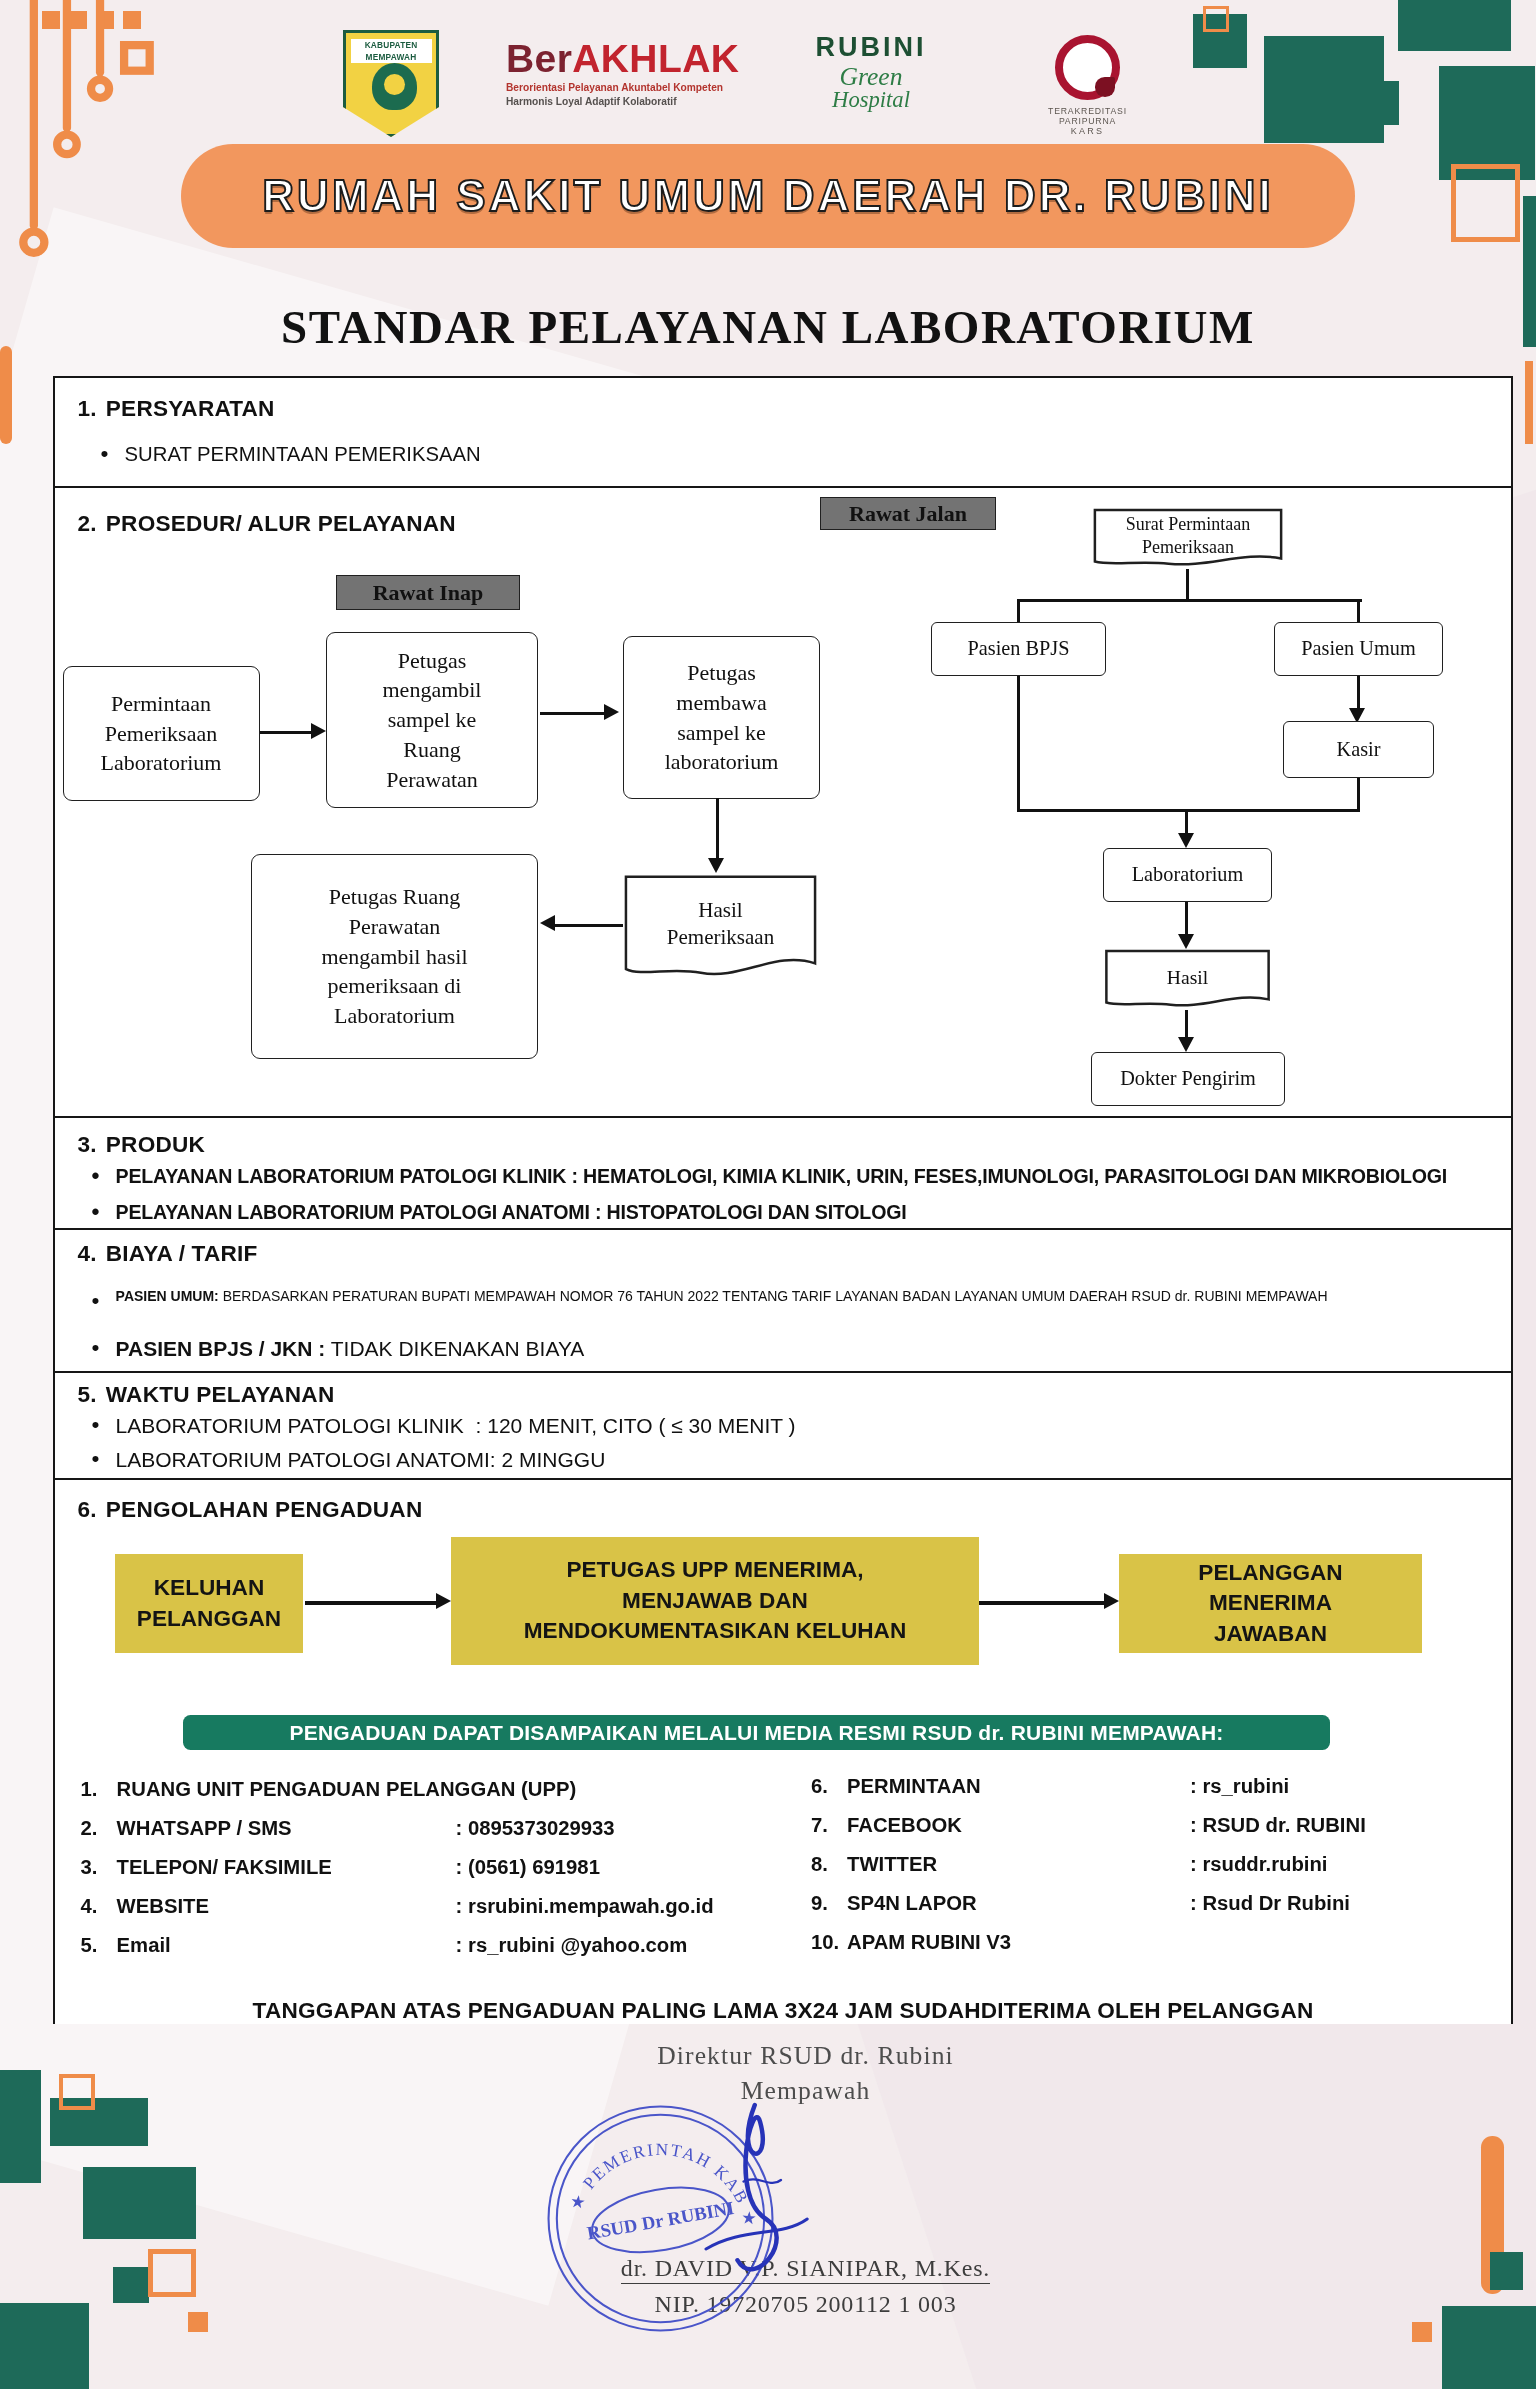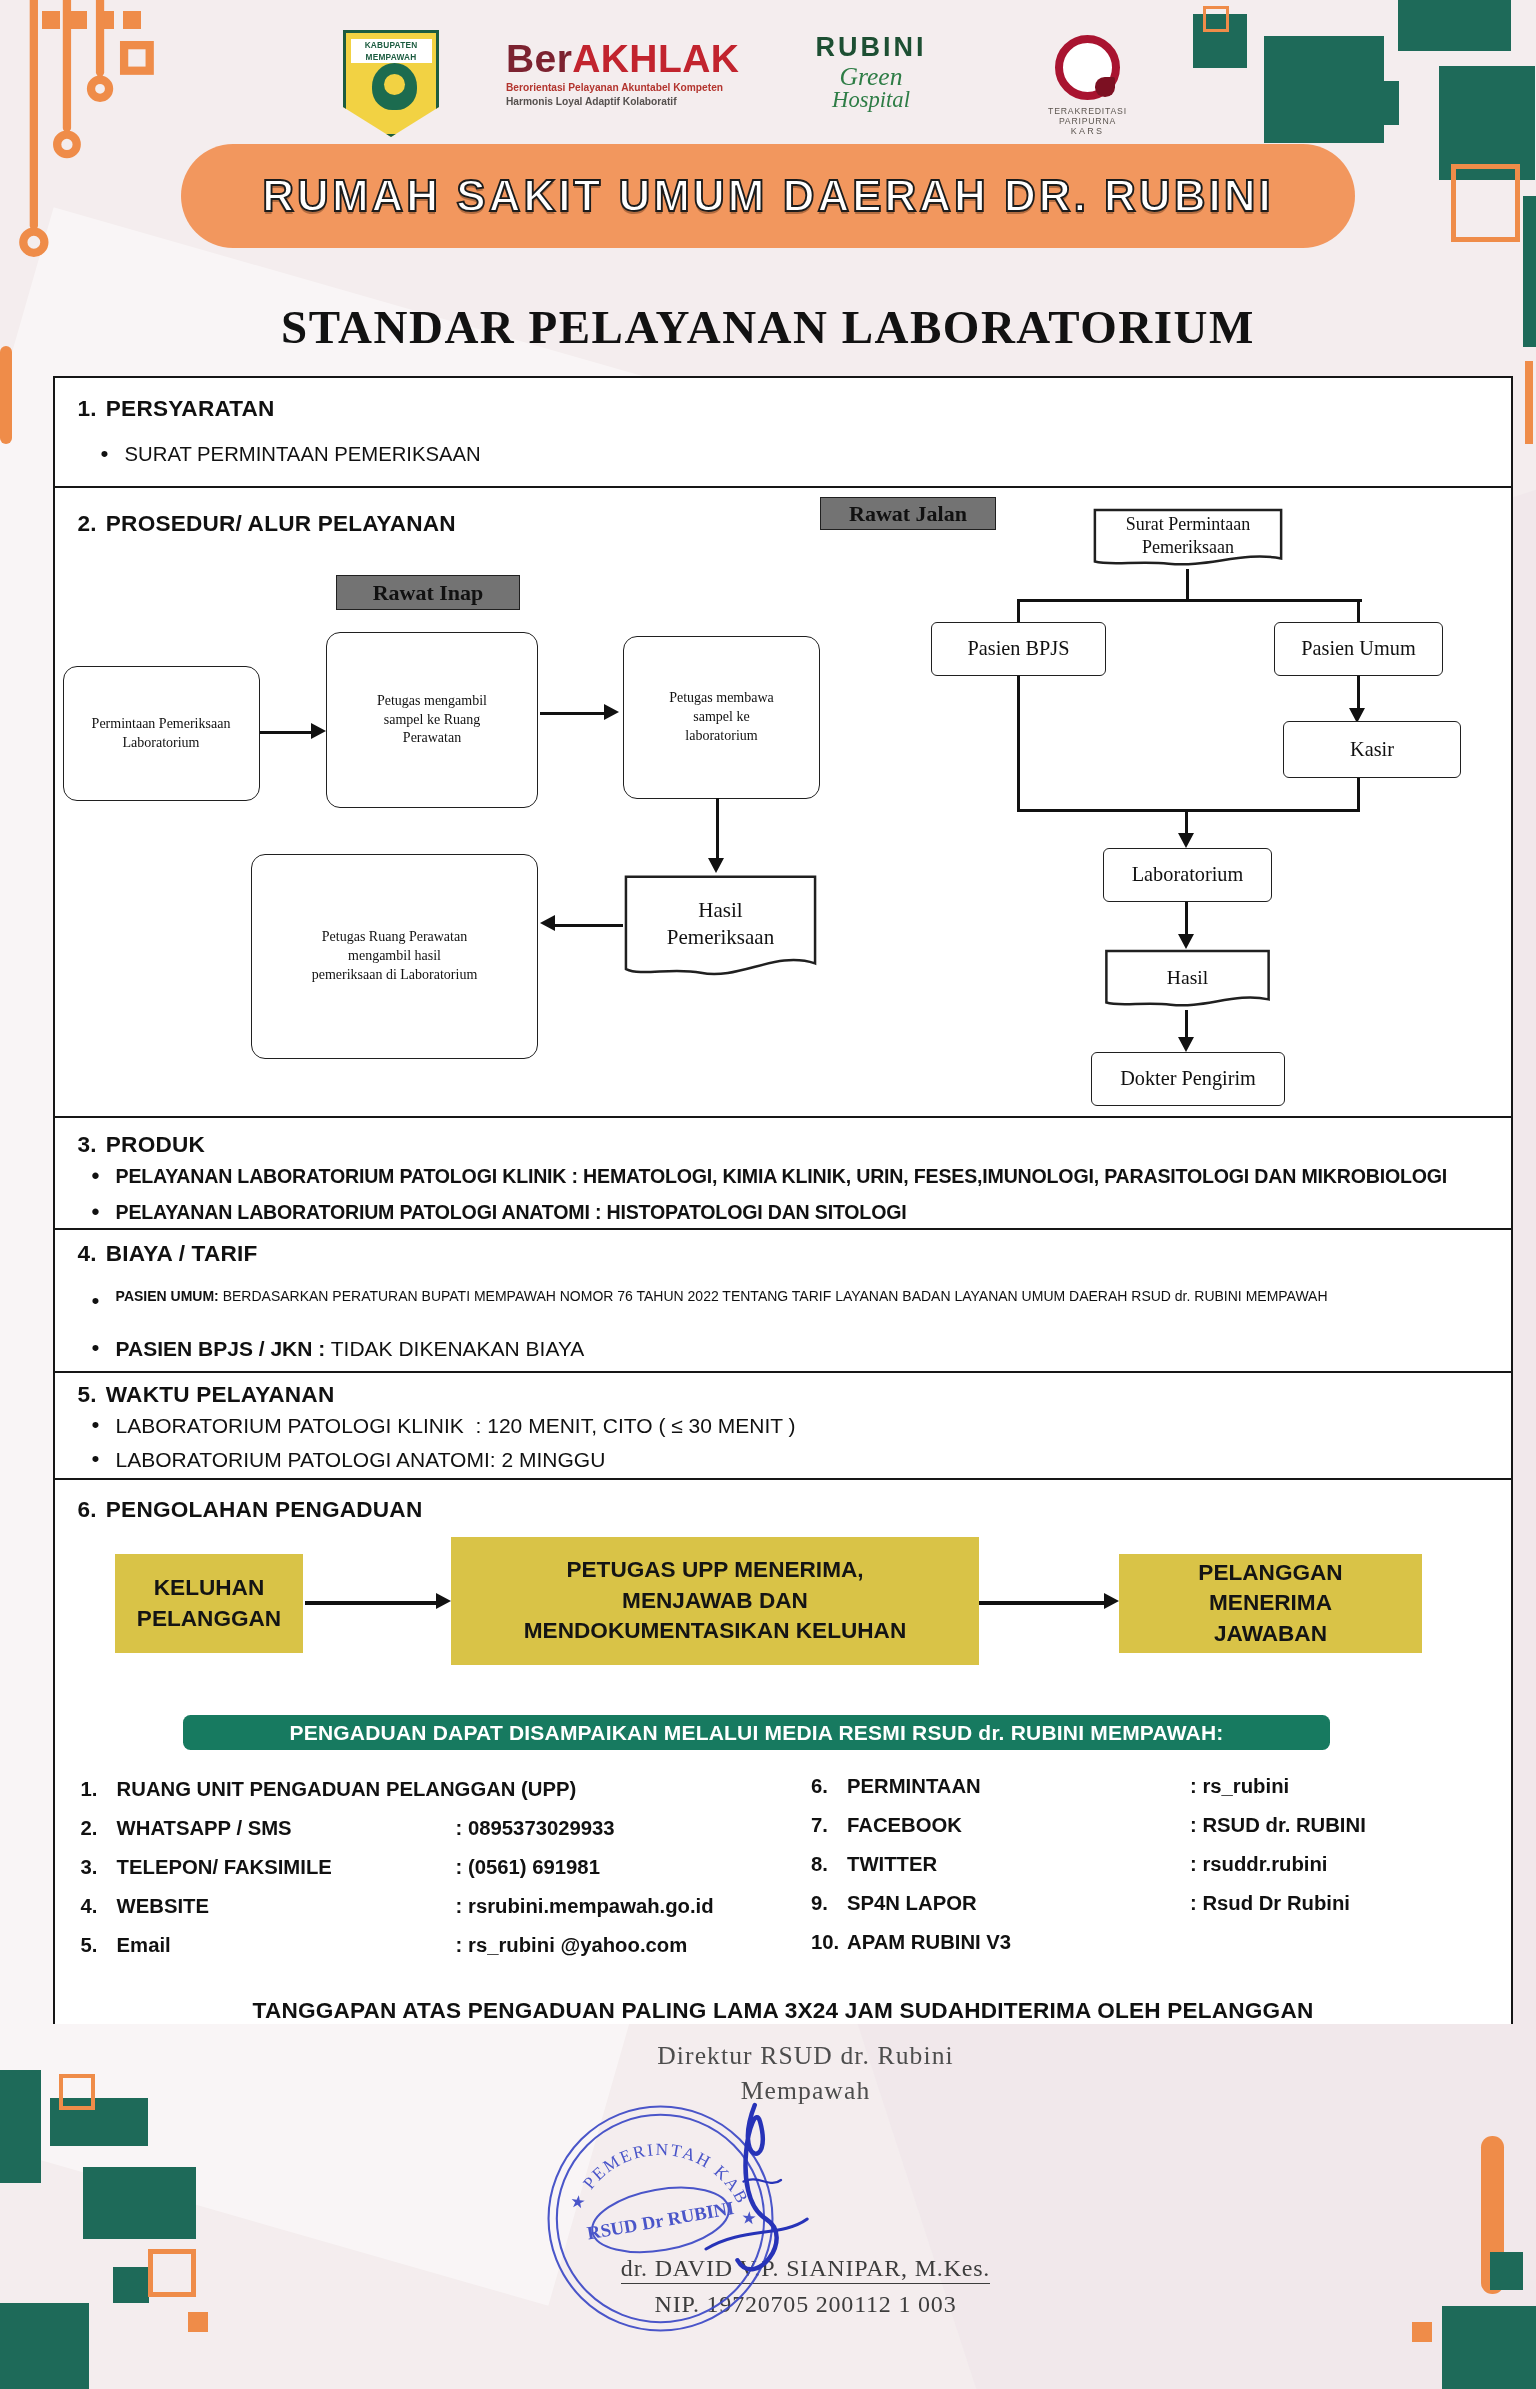--- a/index.html
+++ b/index.html
@@ -57,23 +57,23 @@
   .main-box { position:absolute; left:53px; top:376px; width:1460px; height:1648px;
     border:2.3px solid #161616; background:#fff; }
   .sec { position:absolute; left:0; right:0; background:#fff; }
   .sec.bt { border-top:2.3px solid #161616; }
   .sec-h { position:absolute; font-weight:bold; font-size:22.6px; display:flex; gap:9px; letter-spacing:0.2px; }
   .brow { position:absolute; font-size:20.3px; padding-left:25.6px; }
   .brow::before { content:"•"; position:absolute; left:1.5px; top:-2.3px; font-size:22.6px; }
   .brow.bold { font-weight:bold; }
 
   
-  .fbox { position:absolute; background:#fff; border:1.9px solid #202020; border-radius:14px;
+  .fbox { position:absolute; background:#fff; border:1.9px solid #202020; border-radius:9px;
     display:flex; align-items:center; justify-content:center; text-align:center;
-    font-family:"Liberation Serif", serif; font-size:14px; line-height:1.35; color:#111; }
+    font-family:"Liberation Serif", serif; font-size:22px; line-height:1.35; color:#111; }
   .fbox.sm { font-size:20.3px; border-radius:6px; }
   .tag { position:absolute; background:#737373; border:1.9px solid #202020; display:flex; align-items:center;
     justify-content:center; font-family:"Liberation Serif", serif; font-weight:bold; font-size:22px; z-index:3; }
   .hl { position:absolute; background:#111; height:3px; }
   .vl { position:absolute; background:#111; width:3px; }
   .arr { position:absolute; width:0; height:0; }
   .arr.r { border-top:8.3px solid transparent; border-bottom:8.3px solid transparent; border-left:15px solid #111; }
   .arr.l { border-top:8.3px solid transparent; border-bottom:8.3px solid transparent; border-right:15px solid #111; }
   .arr.d { border-left:8.3px solid transparent; border-right:8.3px solid transparent; border-top:15px solid #111; }
   .doc { position:absolute; }
@@ -251,21 +251,21 @@
 
       <div class="fbox sm" style="left:876px;top:134px;width:175px;height:54px">
           <span>Pasien BPJS</span>
         </div>
       <div class="fbox sm" style="left:1219px;top:134px;width:169px;height:54px">
           <span>Pasien Umum</span>
         </div>
 
       <div class="vl" style="left:1302px;top:188px;height:35px"></div>
       <div class="arr d" style="left:1294px;top:220px"></div>
-      <div class="fbox sm" style="left:1228px;top:233px;width:178px;height:57px">
+      <div class="fbox sm" style="left:1228px;top:233px;width:151px;height:57px">
           <span>Kasir</span>
         </div>
 
       <div class="vl" style="left:962px;top:188px;height:135px"></div>
       <div class="vl" style="left:1302px;top:290px;height:33px"></div>
       <div class="hl" style="left:962px;top:321px;width:343px"></div>
       <div class="vl" style="left:1130px;top:321px;height:27px"></div>
       <div class="arr d" style="left:1123px;top:345px"></div>
 
       <div class="fbox sm" style="left:1048px;top:360px;width:169px;height:54px">

